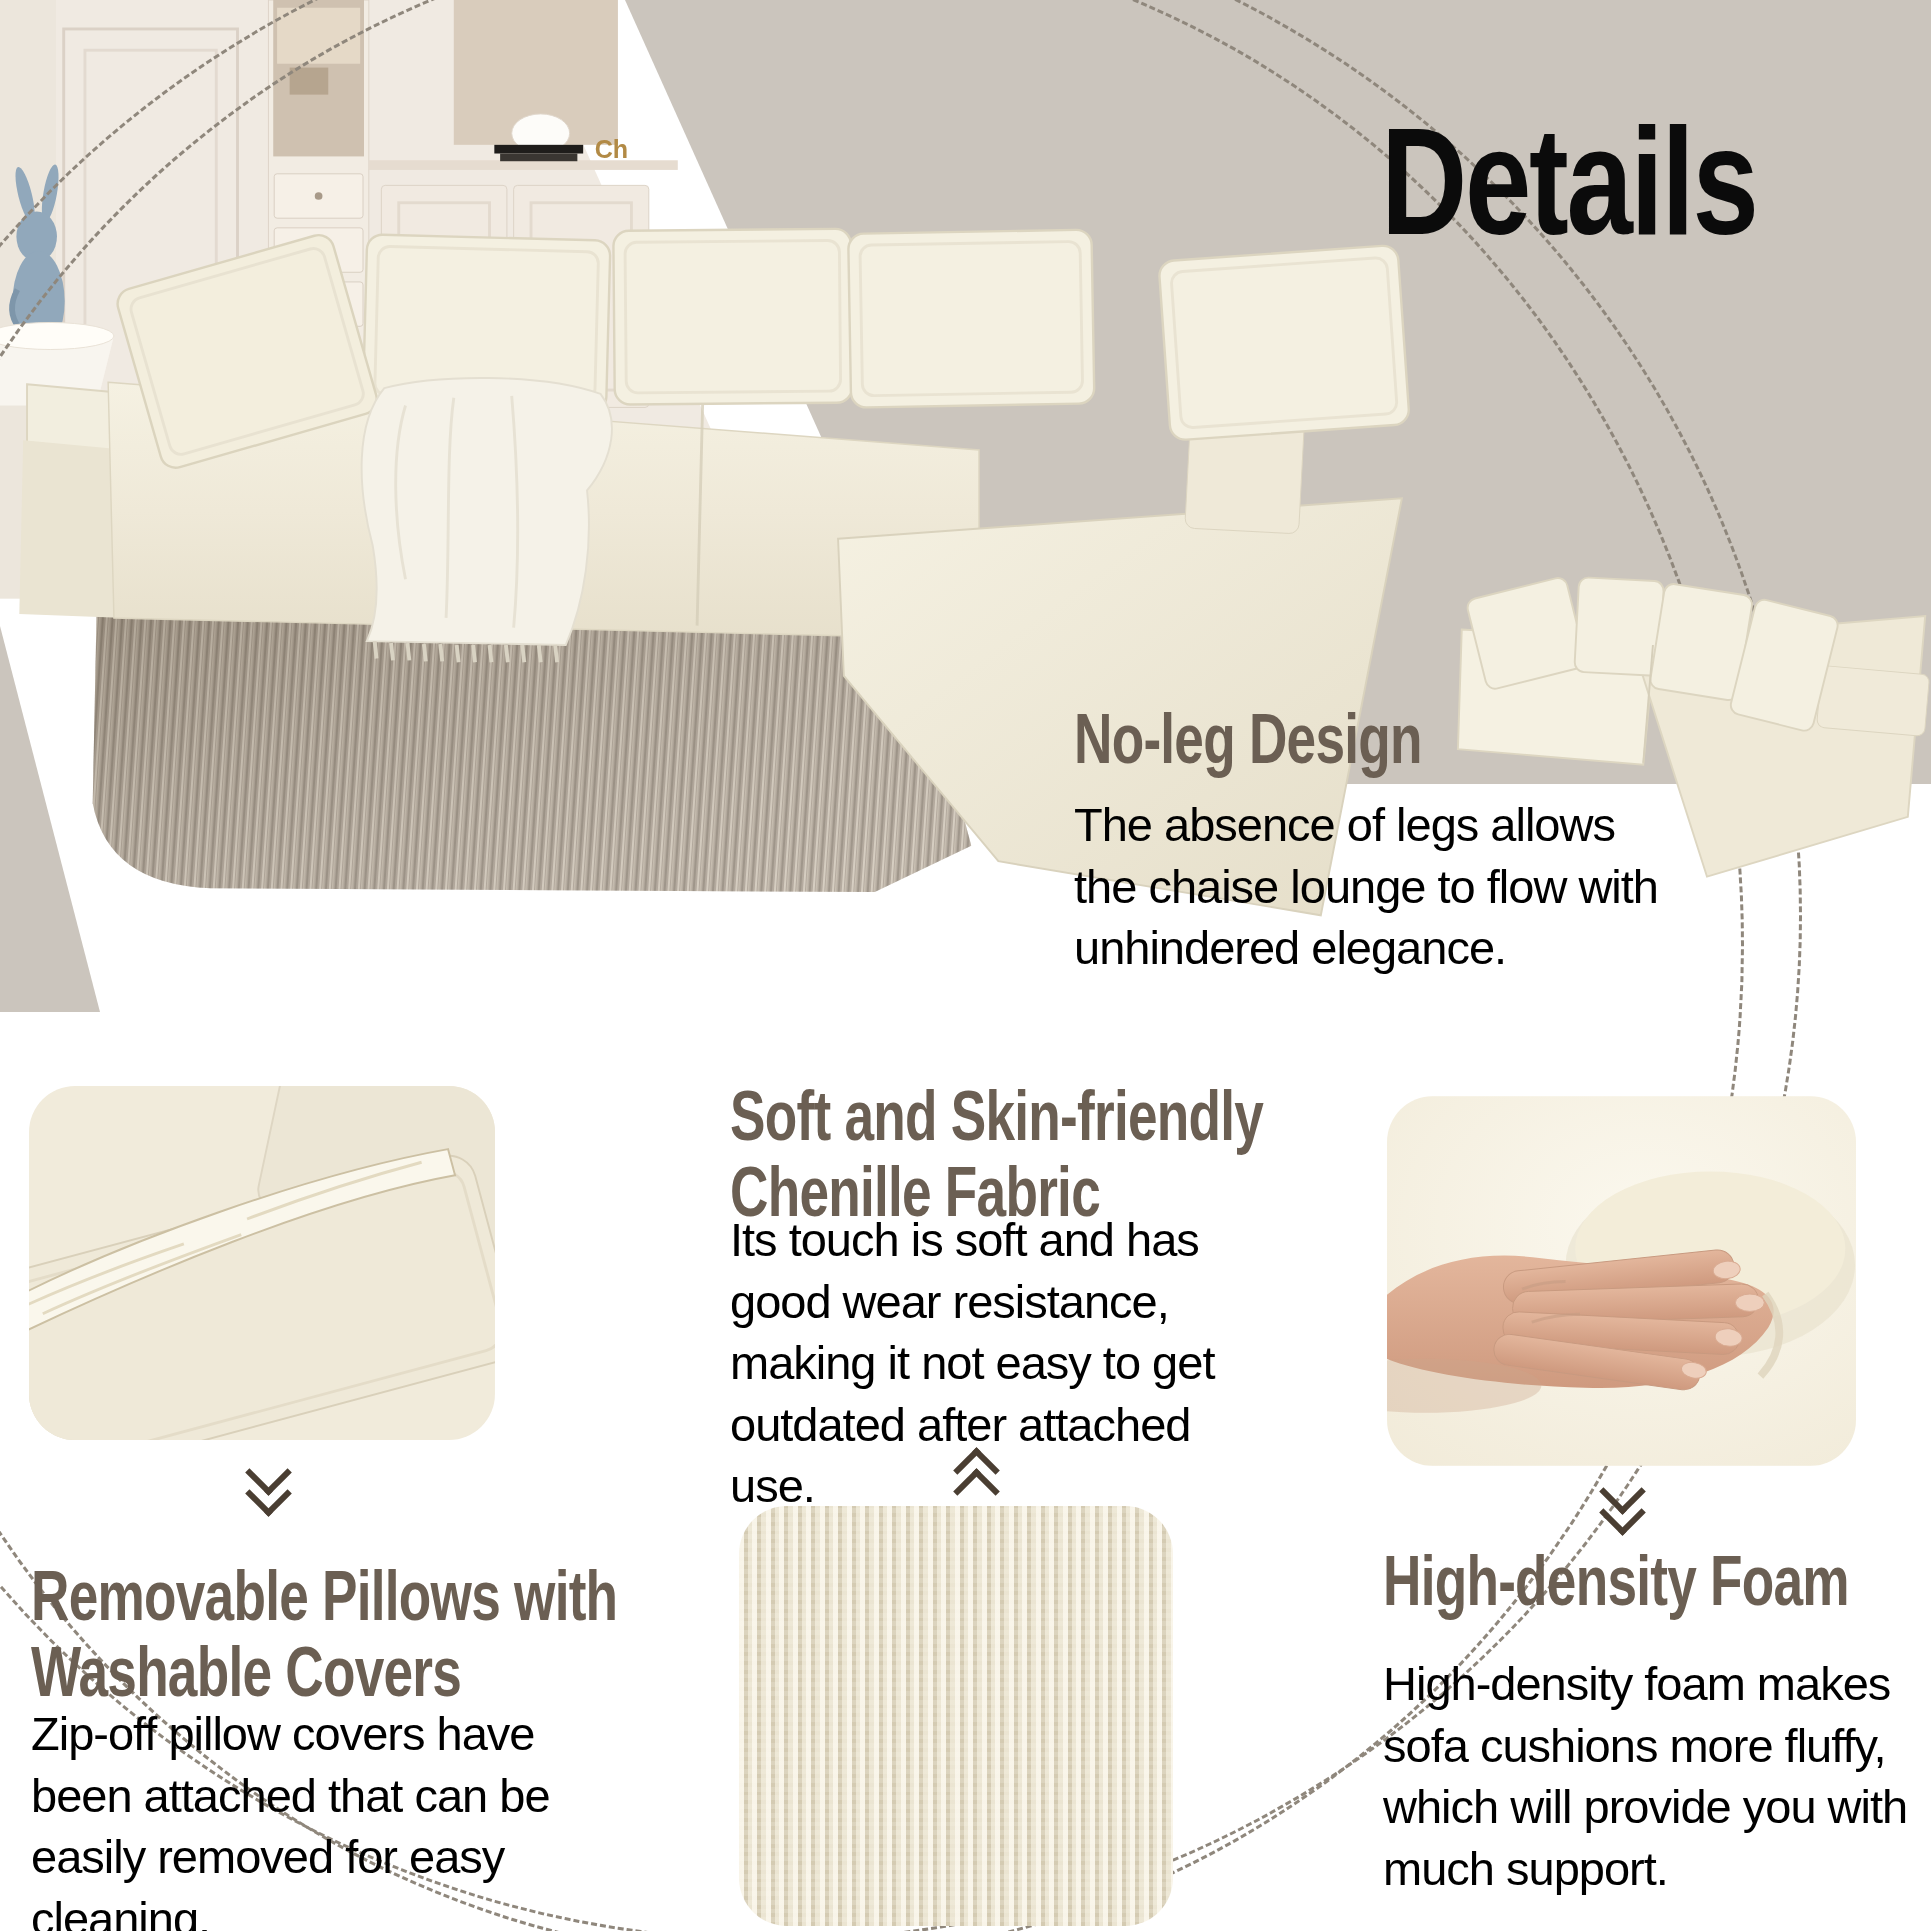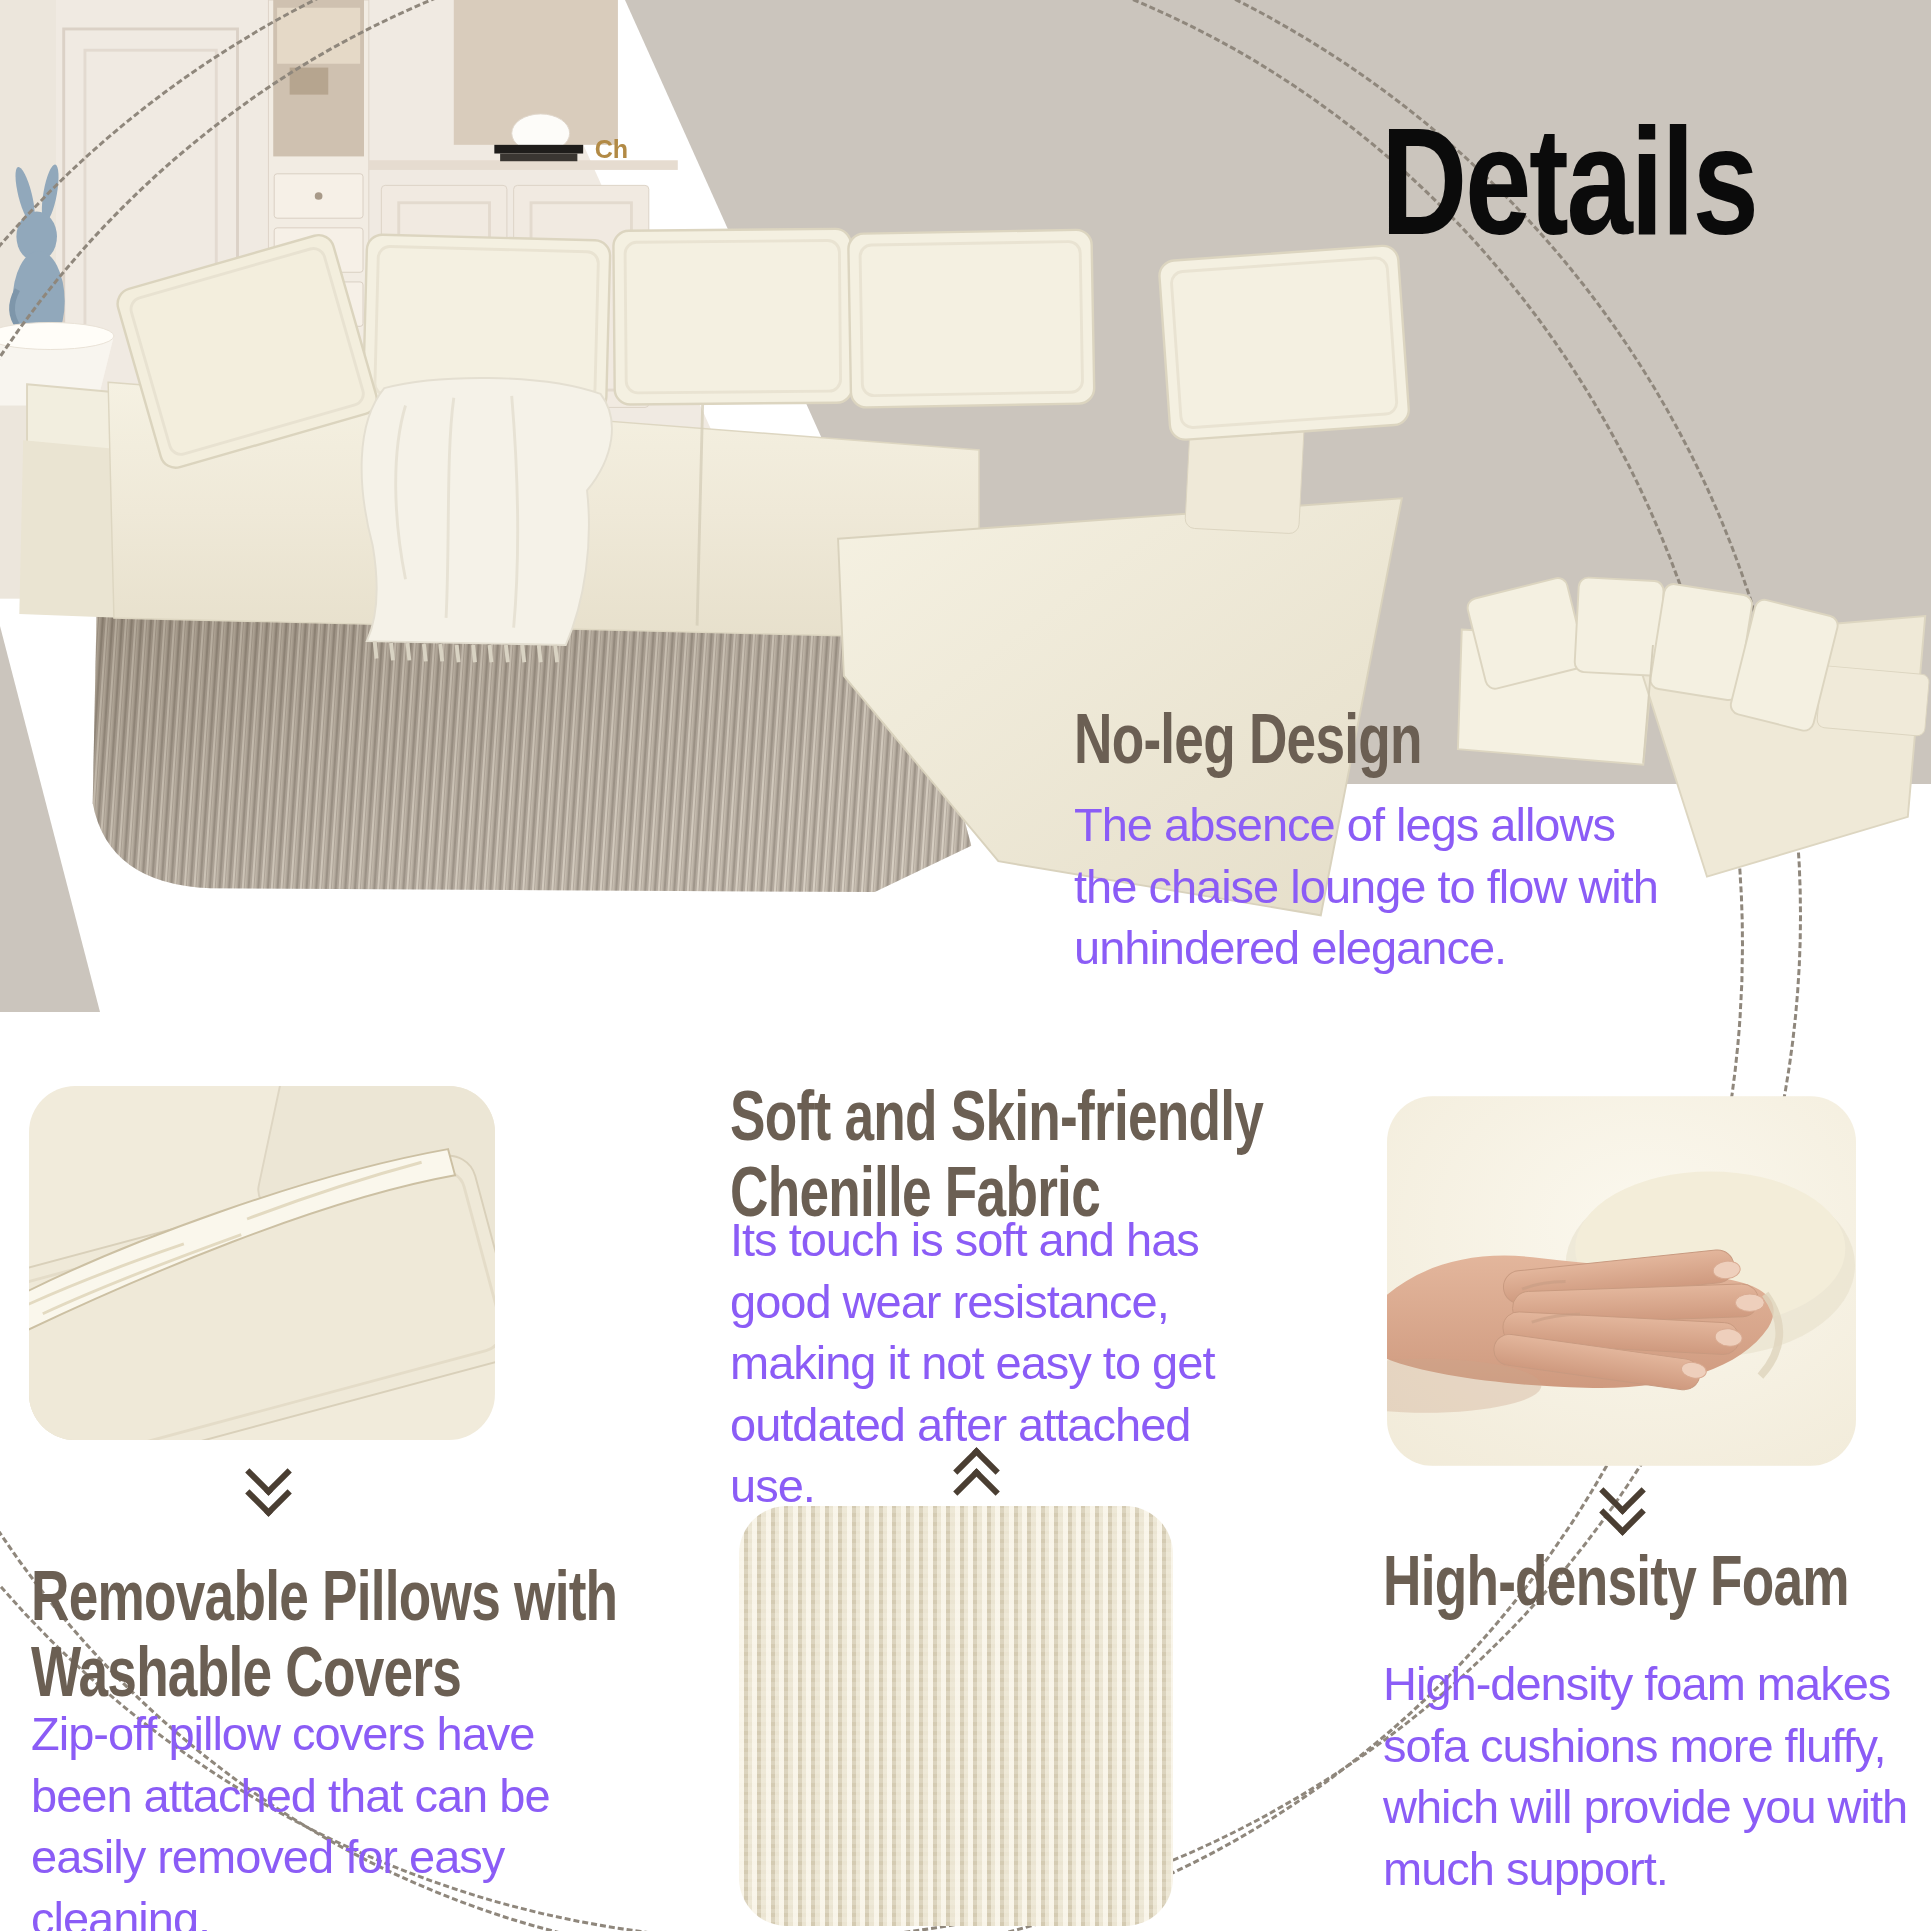--- a/index.html
+++ b/index.html
@@ -24,21 +24,21 @@
        background-color:#e7e0cb;
        background-image:
          repeating-linear-gradient(90deg, rgba(250,246,235,.95) 0 4.8px, rgba(208,198,172,.60) 4.8px 8.7px, rgba(238,232,214,.85) 8.7px 13.5px),
          repeating-linear-gradient(0deg, rgba(189,178,152,.30) 0 3.9px, rgba(255,255,255,.28) 3.9px 8.7px);}
   
   .page-title{position:absolute;left:1381px;top:104px;font-size:153px;font-weight:bold;
        color:#0b0b0b;letter-spacing:-2.9px;line-height:1;white-space:nowrap;
        transform:scaleX(.78);transform-origin:left top;}
   .feat-h{position:absolute;font-size:70px;font-weight:bold;line-height:1.09;color:#6b5f53;
        letter-spacing:-1px;transform:scaleX(.76);transform-origin:left top;}
-  .feat-b{position:absolute;font-size:47px;line-height:1.31;color:#8b5cf6;letter-spacing:-1px;}
+  .feat-b{position:absolute;font-size:47px;line-height:1.31;color:#000000;letter-spacing:-1px;}
   .h-noleg{left:1074px;top:701px;width:676px;}
   .b-noleg{left:1074px;top:794px;width:599px;}
   .h-soft{left:730px;top:1078px;width:792px;}
   .b-soft{left:730px;top:1209px;width:526px;}
   .h-pillows{left:31px;top:1558px;width:806px;}
   .b-pillows{left:31px;top:1703px;width:579px;}
   .h-foam{left:1383px;top:1543px;width:676px;}
   .b-foam{left:1383px;top:1653px;width:560px;}
   
   .chev{position:absolute;width:44px;height:60px;}

